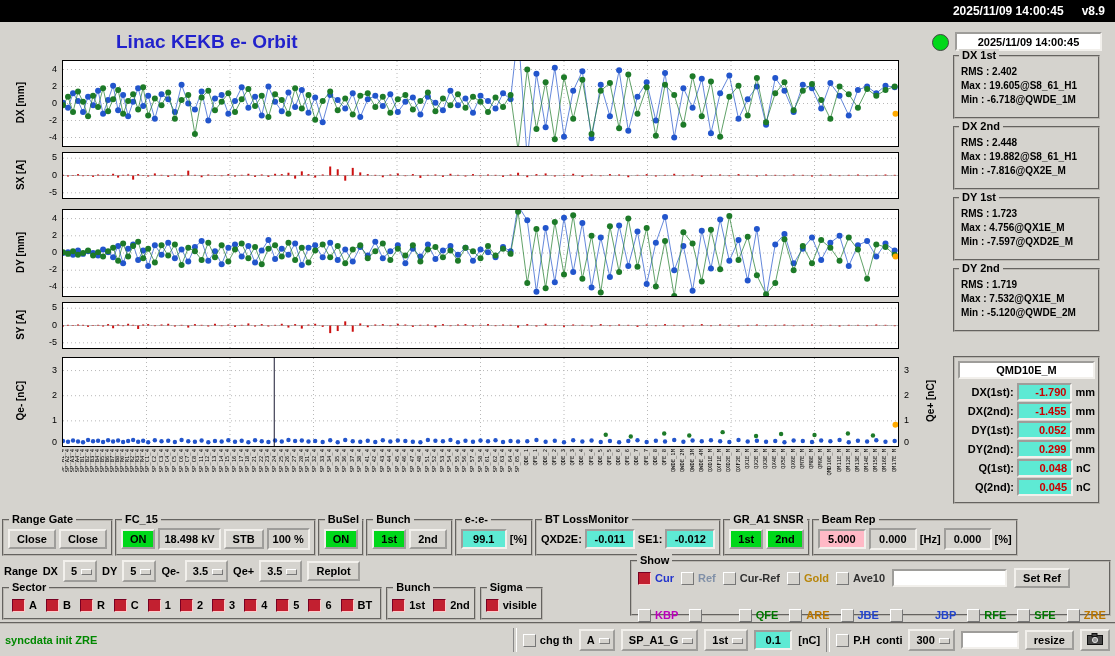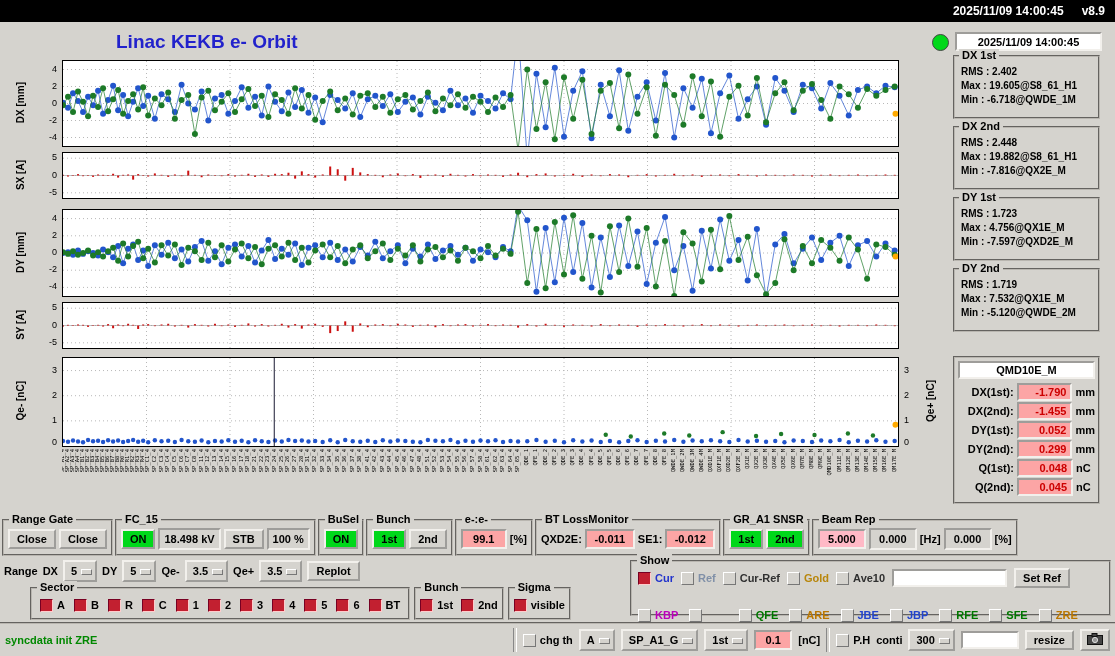--- a/index.html
+++ b/index.html
@@ -11,21 +11,21 @@
           font-size:12px;font-weight:bold;}
   .title{position:absolute;left:116px;top:31px;font-size:19px;font-weight:bold;color:#2222cc;}
   .status-dot{position:absolute;left:932px;top:34px;width:15px;height:15px;border-radius:50%;
           background:#00d81a;border:1px solid #444;}
   .wbox{background:#fff;border:2px inset #f2f0ec;}
   .btn{background:#d5d3ce;border:2px outset #f2f0ec;font:bold 11px "Liberation Sans",sans-serif;
        padding:1px 7px;height:20px;display:inline-flex;align-items:center;justify-content:center;cursor:default;}
   .btn.green{background:#00d81a;}
   .disp{border:2px inset #f2f0ec;background:#d5d3ce;font:bold 11px "Liberation Sans",sans-serif;
         padding:1px 4px;height:16px;display:inline-flex;align-items:center;justify-content:center;}
-  .whitedisp{background:#fca5a5;border:2px inset #f2f0ec;font:bold 11px "Liberation Sans",sans-serif;
+  .whitedisp{background:#5eead4;border:2px inset #f2f0ec;font:bold 11px "Liberation Sans",sans-serif;
         padding:1px 4px;height:14px;display:inline-flex;align-items:center;justify-content:center;}
   .pink{background:#ffb9c6;}
   .lab{font:bold 11px "Liberation Sans",sans-serif;white-space:nowrap;}
   
   .grp{position:relative;border:2px groove #b9b6b0;margin-top:5px;padding:6px 4px 3px 4px;
        display:flex;align-items:center;gap:3px;box-sizing:border-box;}
   .grplab{position:absolute;top:-8px;left:5px;background:#d5d3ce;padding:0 3px;
        font:bold 11px "Liberation Sans",sans-serif;white-space:nowrap;}
   
   .opt{position:relative;display:inline-flex;align-items:center;background:#d5d3ce;border:2px outset #f2f0ec;
@@ -60,21 +60,21 @@
            box-sizing:border-box;padding:3px;}
   .montitle{height:14px;font:bold 11px "Liberation Sans",sans-serif;display:flex;align-items:center;
            justify-content:center;margin-bottom:3px;}
   .monrow{display:flex;align-items:center;height:19px;gap:3px;}
   .monlab{width:56px;text-align:right;font:bold 11px "Liberation Sans",sans-serif;}
   .monval{width:44px;height:12px;justify-content:flex-end;color:#cc0000;}
   .monunit{font:bold 11px "Liberation Sans",sans-serif;}
   
   .row1{position:absolute;left:2px;top:514px;width:1111px;height:42px;display:flex;gap:2px;align-items:stretch;}
   .row2{position:absolute;left:4px;top:560px;height:22px;display:flex;gap:5px;align-items:center;}
-  .row3{position:absolute;left:2px;top:582px;height:38px;display:flex;gap:4px;align-items:stretch;margin-left:28px;}
+  .row3{position:absolute;left:2px;top:582px;height:38px;display:flex;gap:4px;align-items:stretch;}
   .showgrp{position:absolute;left:630px;top:560px;width:481px;height:56px;border:2px groove #b9b6b0;
            box-sizing:border-box;padding:6px 4px 2px 6px;display:flex;flex-direction:column;justify-content:space-between;}
   .showrow{display:flex;align-items:center;gap:7px;}
   .statusbar{position:absolute;left:0;top:622px;width:1115px;height:34px;border-top:2px groove #b9b6b0;
            box-sizing:border-box;display:flex;align-items:center;gap:6px;padding:0 5px;}
   .msg{font:bold 11px "Liberation Sans",sans-serif;color:#008800;}
   .vsep{width:2px;height:24px;border-left:1px solid #888;border-right:1px solid #fff;}
   .spacer{flex:1;}
   input.txt{background:#fff;border:2px inset #f2f0ec;height:14px;font:11px "Liberation Sans",sans-serif;padding:0 3px;}
   .iconbtn{width:30px;height:22px;}
@@ -1382,21 +1382,21 @@
       <span class="cbitem">
           <span class="cb"></span>
           <span class="cblab" style="color: rgb(187, 119, 0);">ARE</span>
         </span>
       <span class="cbitem">
           <span class="cb"></span>
           <span class="cblab" style="color: rgb(34, 68, 204);">JBE</span>
         </span>
       <span class="cbitem">
           <span class="cb"></span>
-          <span class="cblab" style="color: rgb(34, 68, 204);">JBP</span>
+          <span class="cblab" style="color: rgb(34, 68, 204); margin-left: 28px;">JBP</span>
         </span>
       <span class="cbitem">
           <span class="cb"></span>
           <span class="cblab" style="color: rgb(0, 119, 0);">RFE</span>
         </span>
       <span class="cbitem">
           <span class="cb"></span>
           <span class="cblab" style="color: rgb(0, 119, 0);">SFE</span>
         </span>
       <span class="cbitem">

